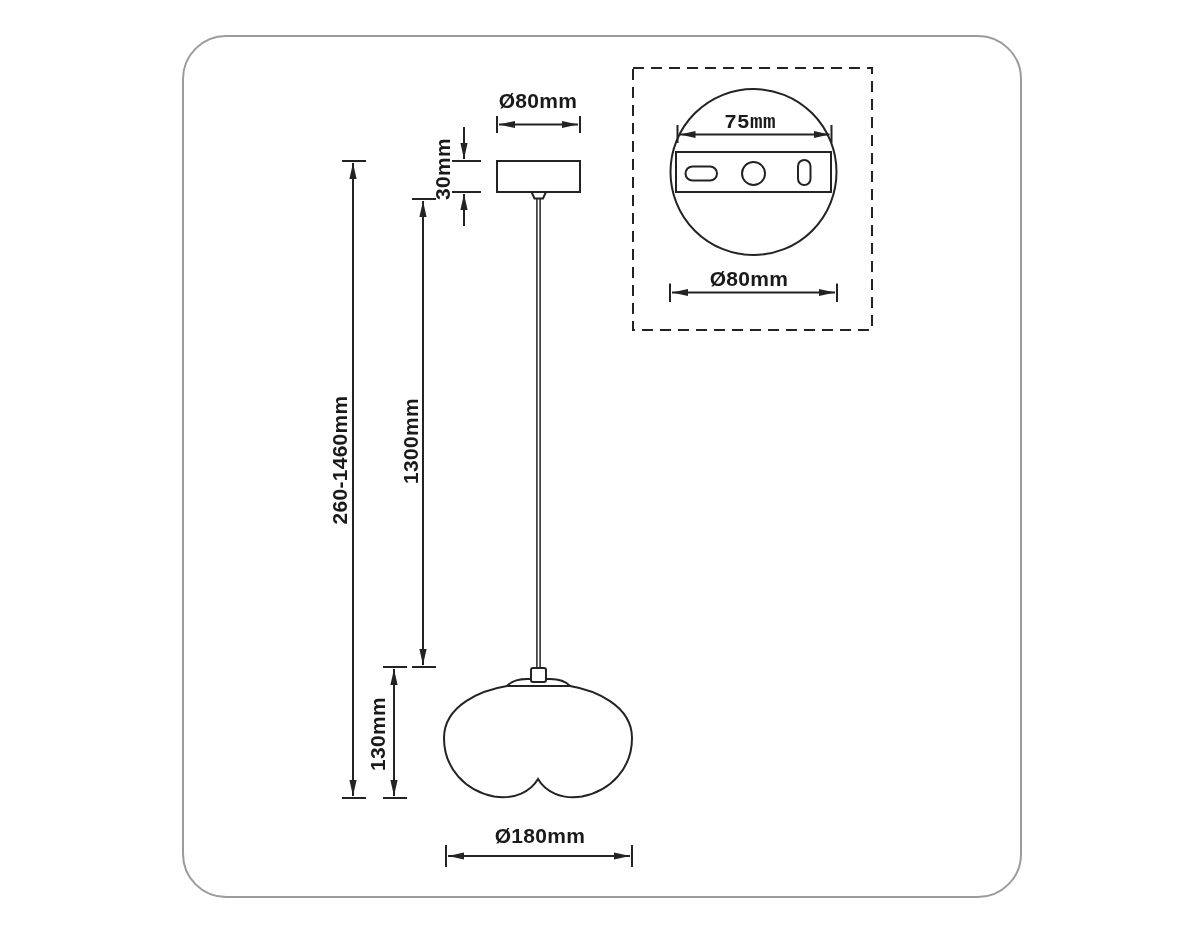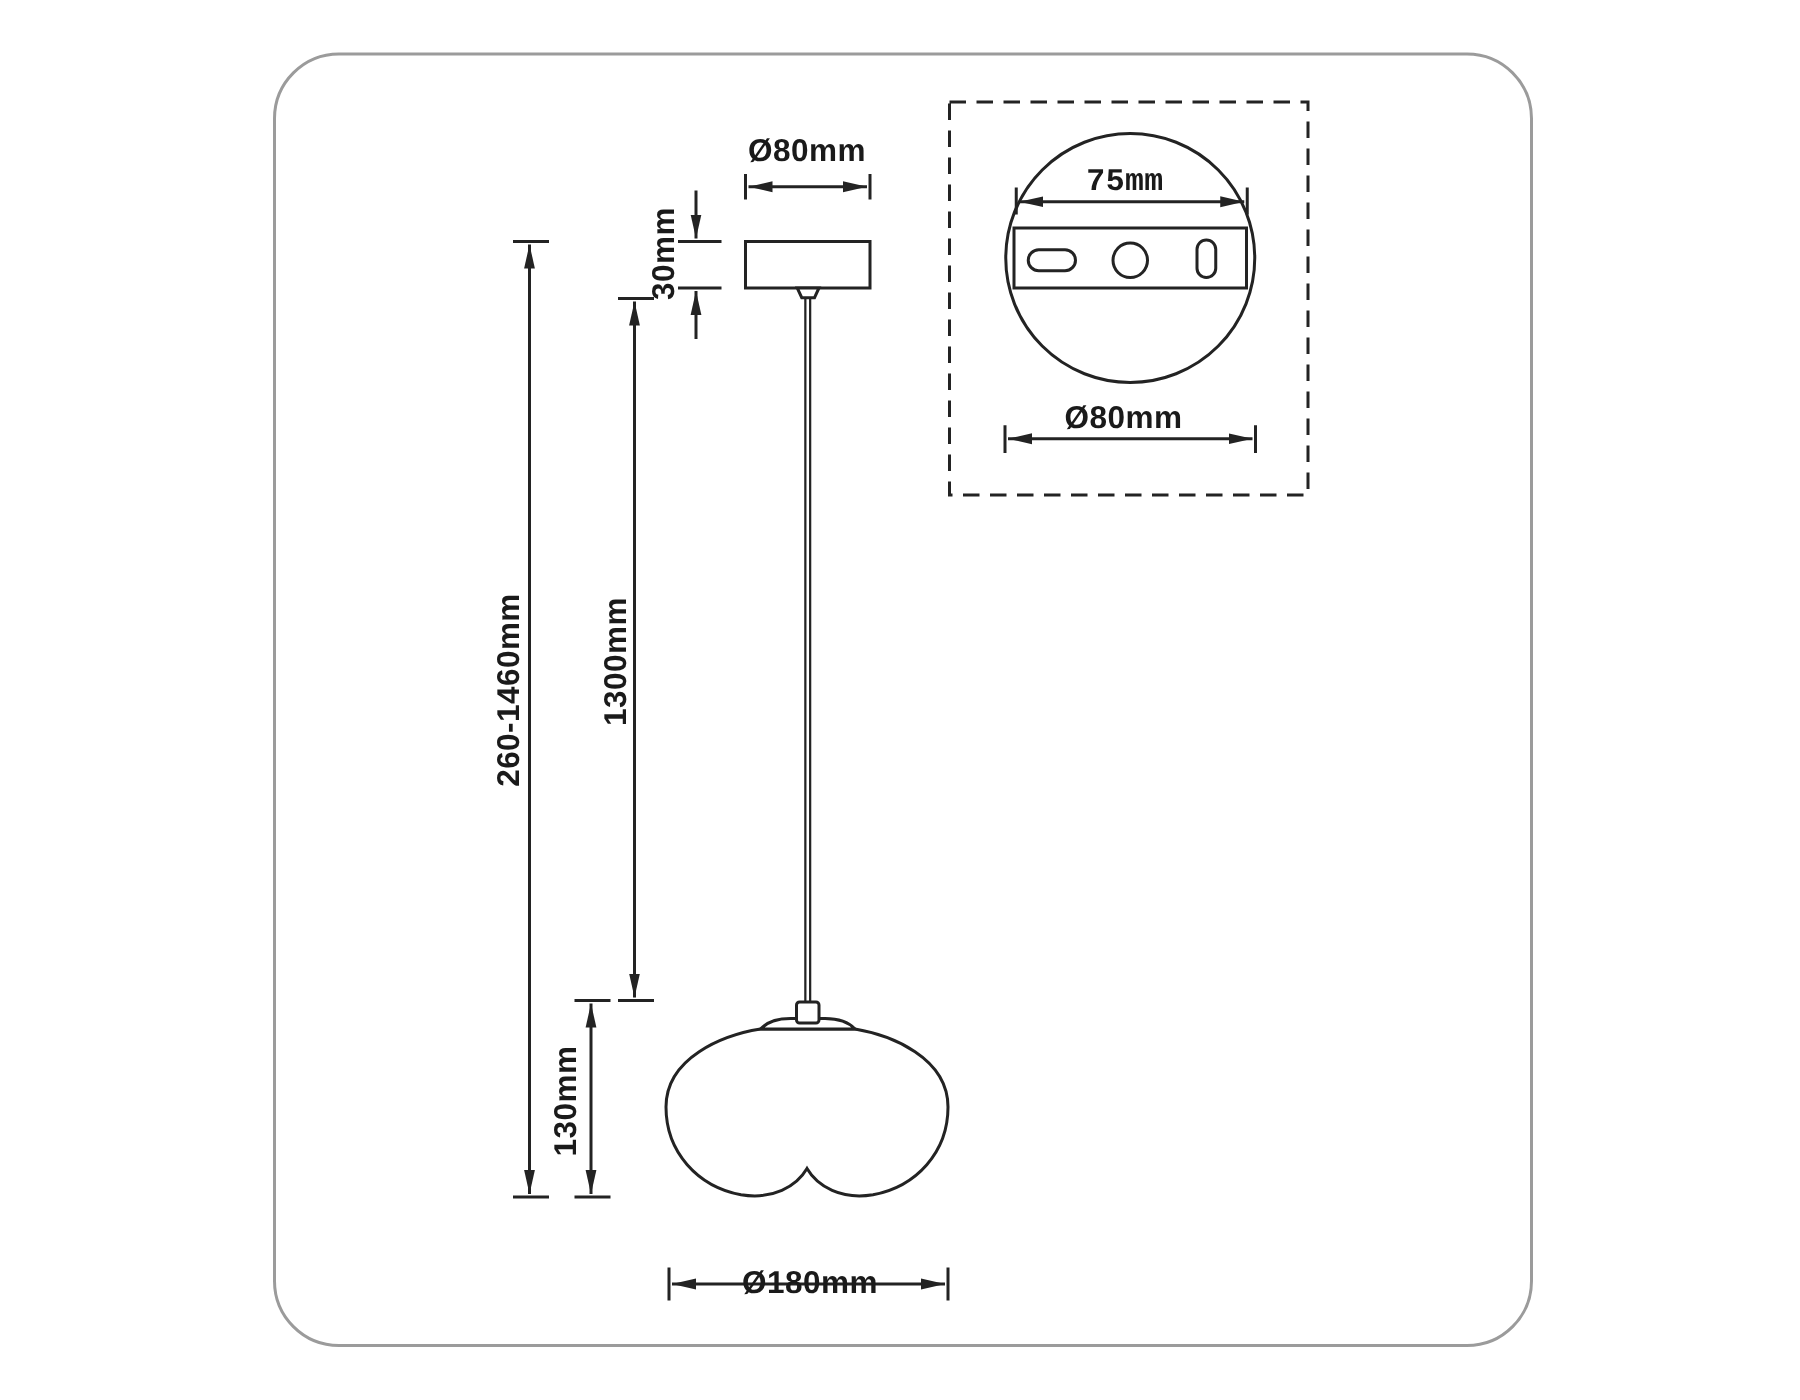--- a/index.html
+++ b/index.html
@@ -142,19 +142,19 @@
   <div class="dim-label" style="left:538px;top:101px;">Ø80mm</div>
 
   <div class="dim-label vert" style="left:443px;top:169px;">30mm</div>
 
   <div class="dim-label vert" style="left:411px;top:441px;">1300mm</div>
 
   <div class="dim-label vert" style="left:340px;top:460px;">260-1460mm</div>
 
   <div class="dim-label vert" style="left:378px;top:734px;">130mm</div>
 
-  <div class="dim-label" style="left:540px;top:856px;">Ø180mm</div>
+  <div class="dim-label" style="left:540px;top:836px;">Ø180mm</div>
 
   <div class="dim-label" style="left:750px;top:122px;font-family:Liberation Mono, monospace;">75mm</div>
 
   <div class="dim-label" style="left:749px;top:279px;">Ø80mm</div>
 
 </div>
 
 </body></html>

